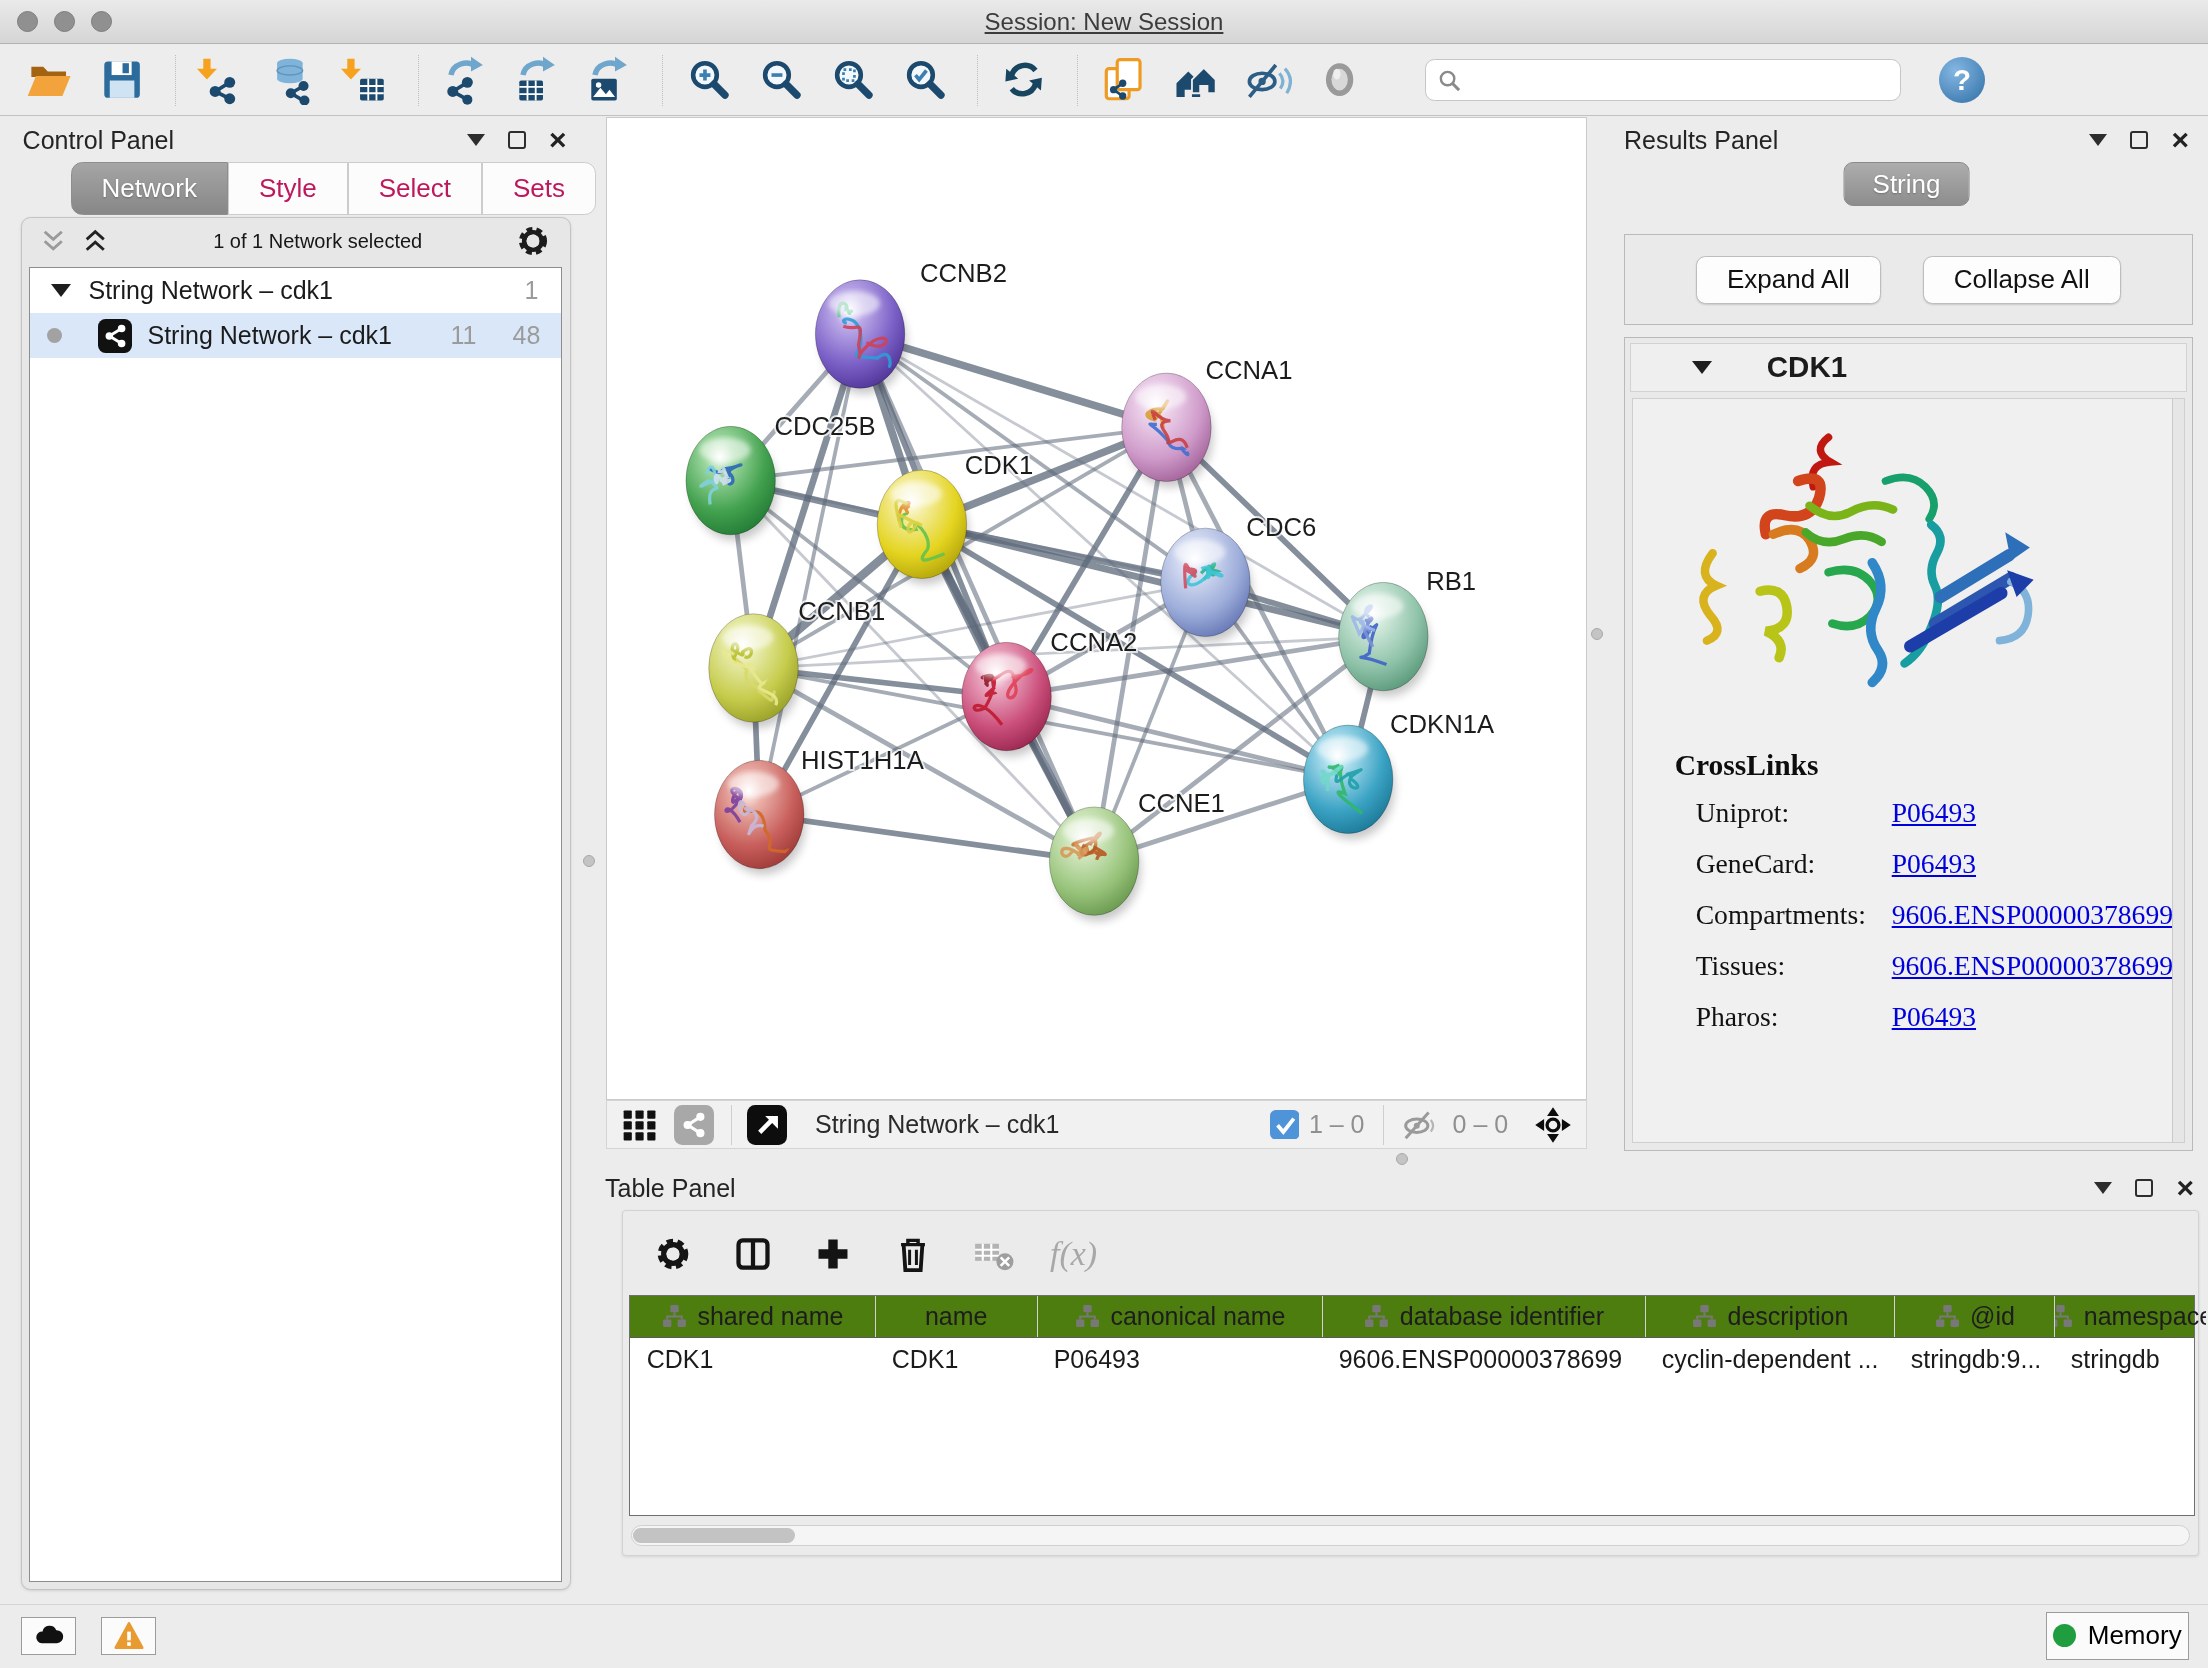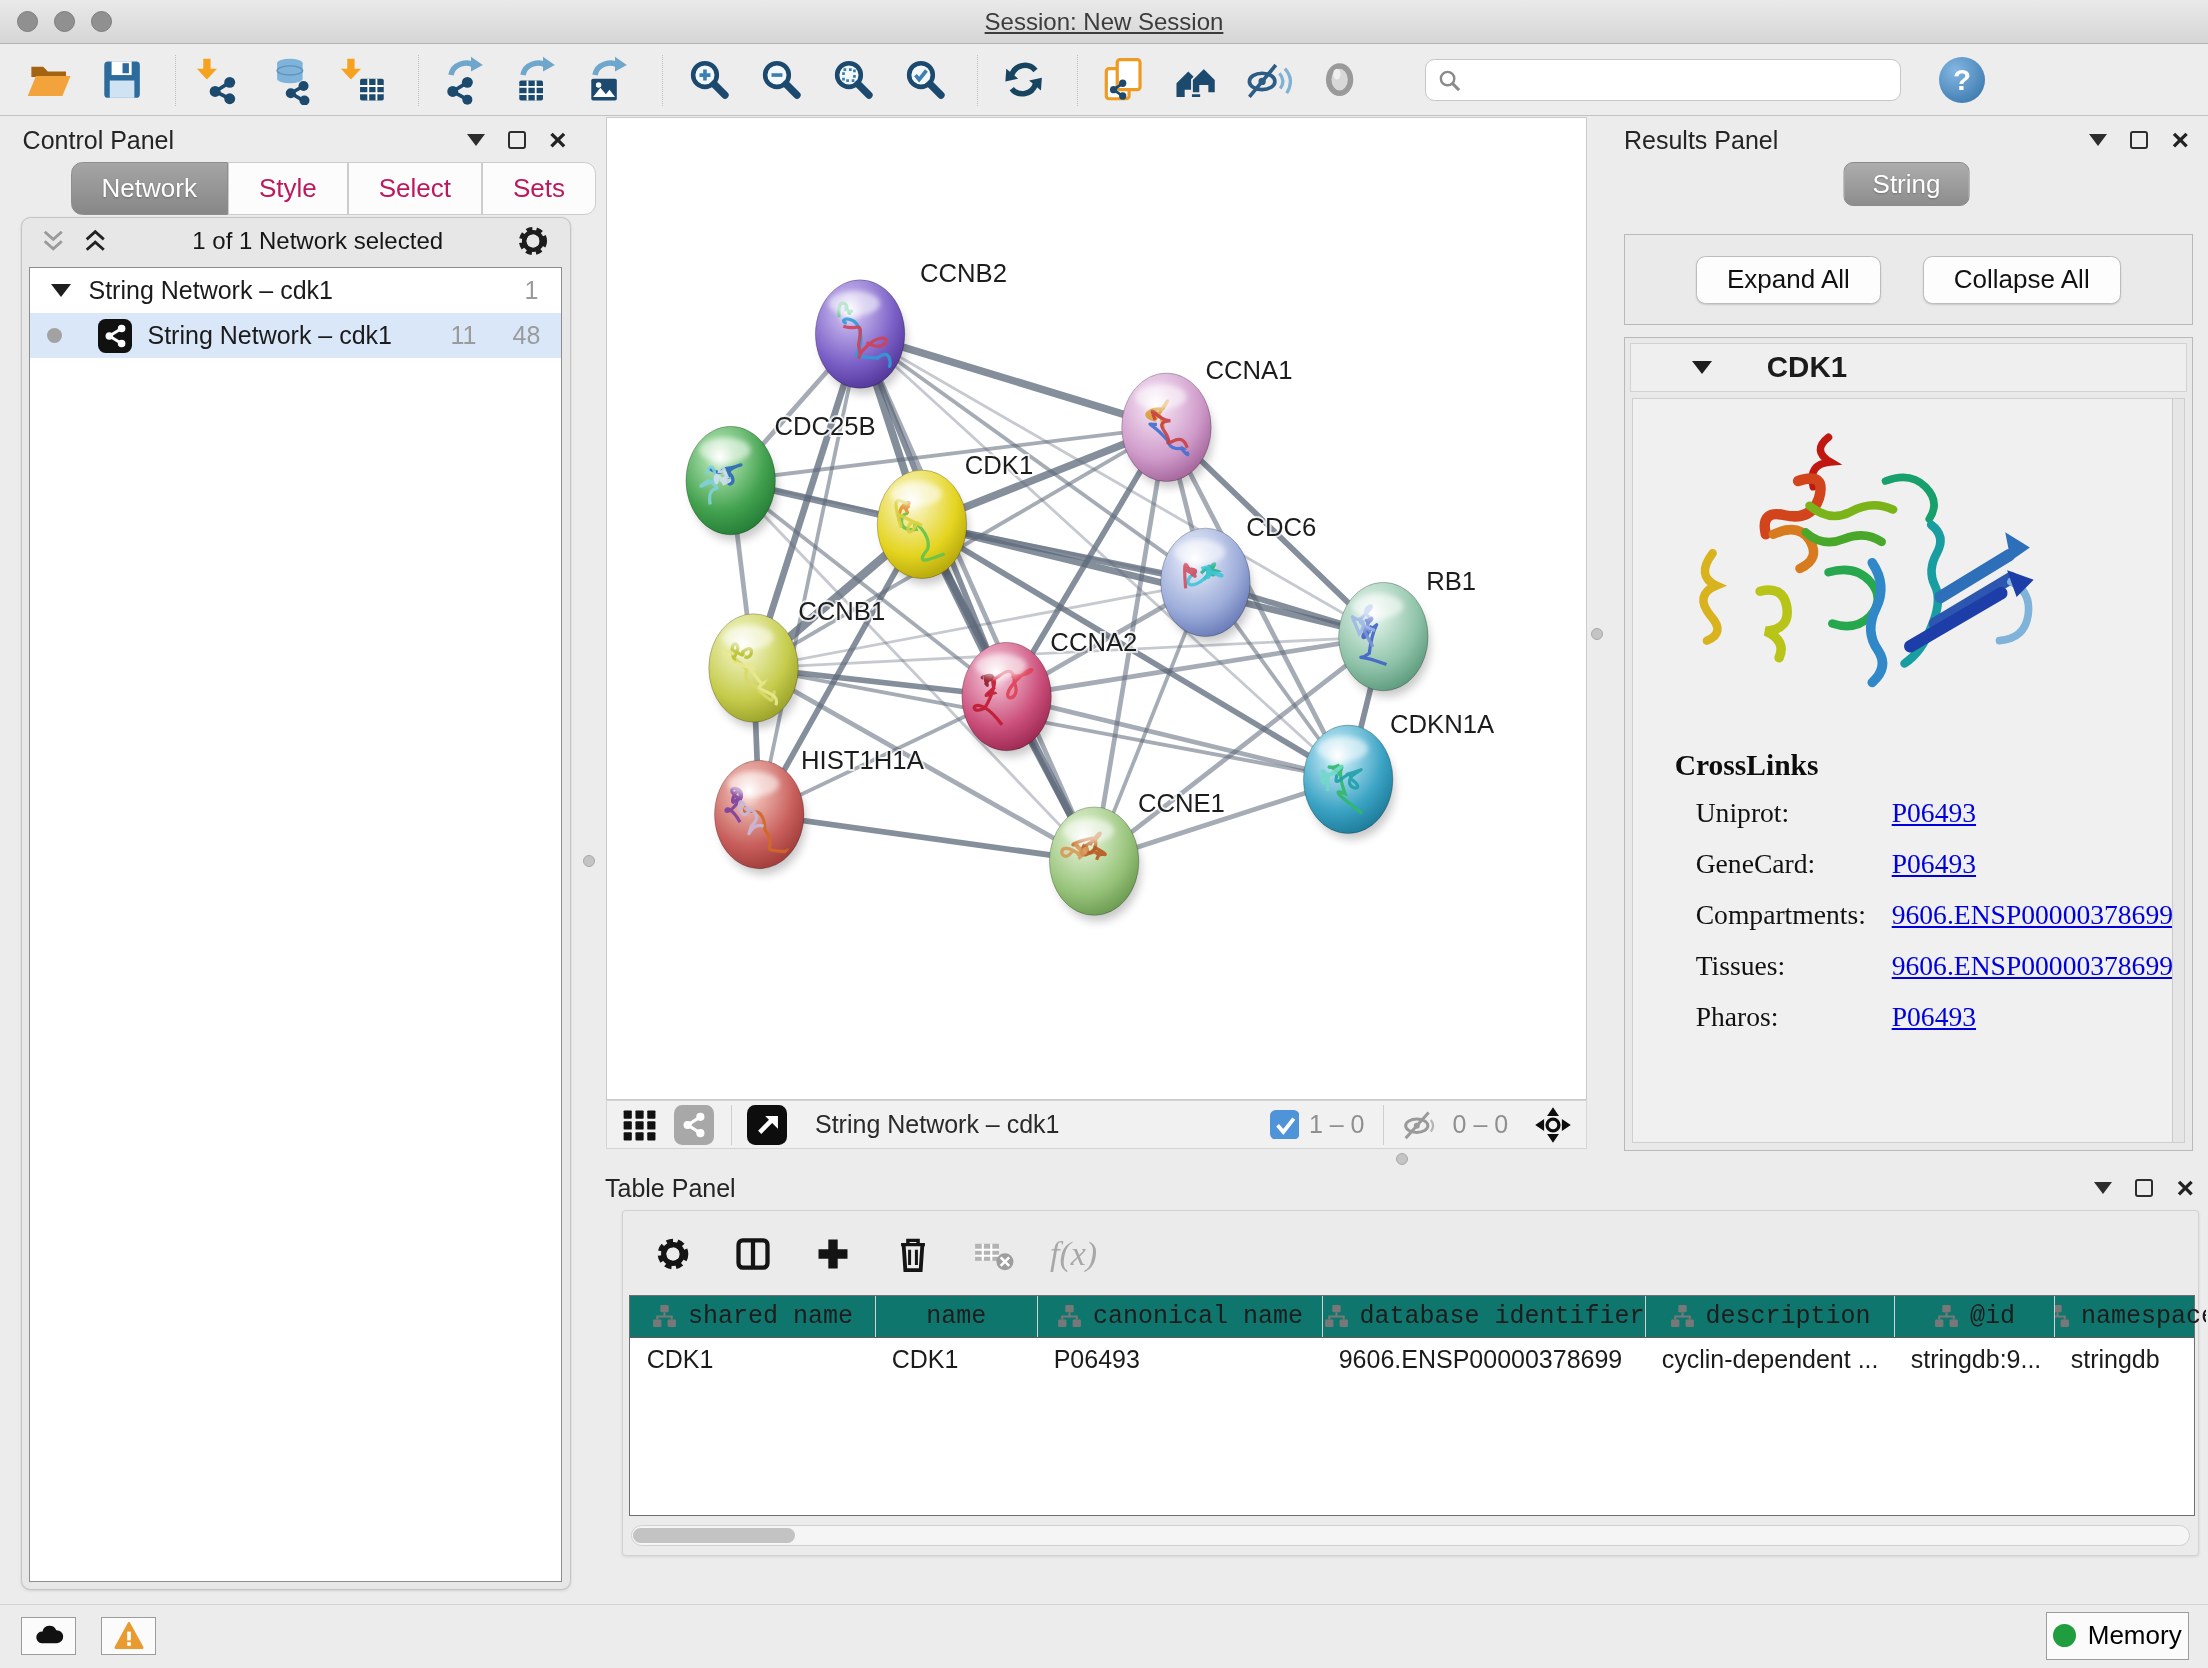--- a/index.html
+++ b/index.html
@@ -38,21 +38,21 @@
   .control-panel { position:absolute; left:7.6px; top:120px; width:574px; height:1476px; }
   .tabstrip { display:flex; }
   .tab { height:53px; line-height:51px; padding:0 30px; font-size:26px; background:#fcfcfc;
     border:1px solid #cccccc; color:#be185d; cursor:pointer; }
   .tab.tfirst { border-radius:11.4px 0 0 11.4px; }
   .tab.tlast { border-radius:0 11.4px 11.4px 0; }
   .tab.sel { background:linear-gradient(#a5a5a5,#878787); color:#fff; border-color:#8e8e8e; text-shadow:0 1px 1.9px rgba(0,0,0,.25); }
   .cp-tabs { position:absolute; left:63px; top:42px; }
   .cp-box { position:absolute; left:13.3px; top:97px; width:550px; bottom:5.7px;
     background:#e7e7e7; border:1px solid #c3c3c3; border-radius:9.5px; box-shadow:0 1px 2.9px rgba(0,0,0,.12); }
-  .cp-status { height:46px; display:flex; align-items:center; padding:0 17px; font-size:24px; color:#161616; }
+  .cp-status { height:46px; display:flex; align-items:center; padding:0 17px; font-size:20px; color:#161616; }
   .cp-status .lbl { flex:1; text-align:center; }
   .chev { width:28.5px; height:28.5px; margin-right:13.3px; }
   .gear-ic { width:40px; height:40px; }
   .cp-list { position:absolute; left:7.6px; top:49px; right:7.6px; bottom:7.6px; background:#fff; border:1px solid #8d8d8d; font-size:25px; }
   .nrow { height:45px; display:flex; align-items:center; }
   .nrow .count { color:#9b9b9b; }
   .row-tri { width:0; height:0; border-left:10.5px solid transparent; border-right:10.5px solid transparent; border-top:13.3px solid #1e1e1e; margin:0 17px 0 21px; }
   .nrow.sel { background:#d9e7f8; }
   .seldot { width:15px; height:15px; border-radius:50%; background:#a2a2a2; margin-left:17px; }
   .share-badge { width:34px; height:34px; margin-left:36px; }
@@ -94,21 +94,21 @@
   .rp-scroll { position:absolute; right:0; top:0; bottom:0; width:12.4px; background:#e6e6e6; border-left:1px solid #c9c9c9; }
 
   
   .table-panel { position:absolute; left:590px; top:1168px; width:1619px; height:449px; }
   .tp-box { position:absolute; left:32px; top:42px; width:1577px; height:346px; background:#ebebeb;
     border:1px solid #d2d2d2; border-radius:3.8px; box-shadow:0 1px 2.9px rgba(0,0,0,.1); }
   .tp-toolbar { display:flex; align-items:center; padding:13.3px 0 0 27px; gap:34px; height:72px; }
   .tp-toolbar svg { width:46px; height:46px; }
   .fx { font-family:"Liberation Serif",serif; font-style:italic; font-size:34px; color:#a8a8a8; }
   .tp-table { position:absolute; left:5.7px; top:84px; width:1566px; height:221px; background:#fff; border:1.9px solid #6f6f6f; }
-  .thead { display:flex; height:42px; background:#0f766e; border-bottom:1.9px solid #5a5a5a;font-family:Liberation Mono, monospace; }
+  .thead { display:flex; height:42px; background:#4d7c0f; border-bottom:1.9px solid #5a5a5a; }
   .th { display:flex; align-items:center; justify-content:center; gap:9.5px; font-size:25px; color:#1d1d1d;
     border-left:1px solid #d2d2d2; overflow:hidden; white-space:nowrap; flex:none; cursor:pointer; }
   .th:first-child { border-left:none; }
   .treeic { width:27px; height:27px; flex:none; }
   .trow { display:flex; height:42px; }
   .td { font-size:25px; padding:6.7px 0 0 17px; overflow:hidden; white-space:nowrap; flex:none; }
   .hscroll { position:absolute; left:7.6px; right:7.6px; top:314px; height:21px; background:#f5f5f5;
     border:1px solid #d0d0d0; border-radius:10.5px; }
   .hthumb { position:absolute; left:1.9px; top:1.9px; width:162px; height:15px; background:#c3c3c3; border-radius:7.6px; }
   .tp-tabs { position:absolute; left:536px; top:394px; display:flex; }

